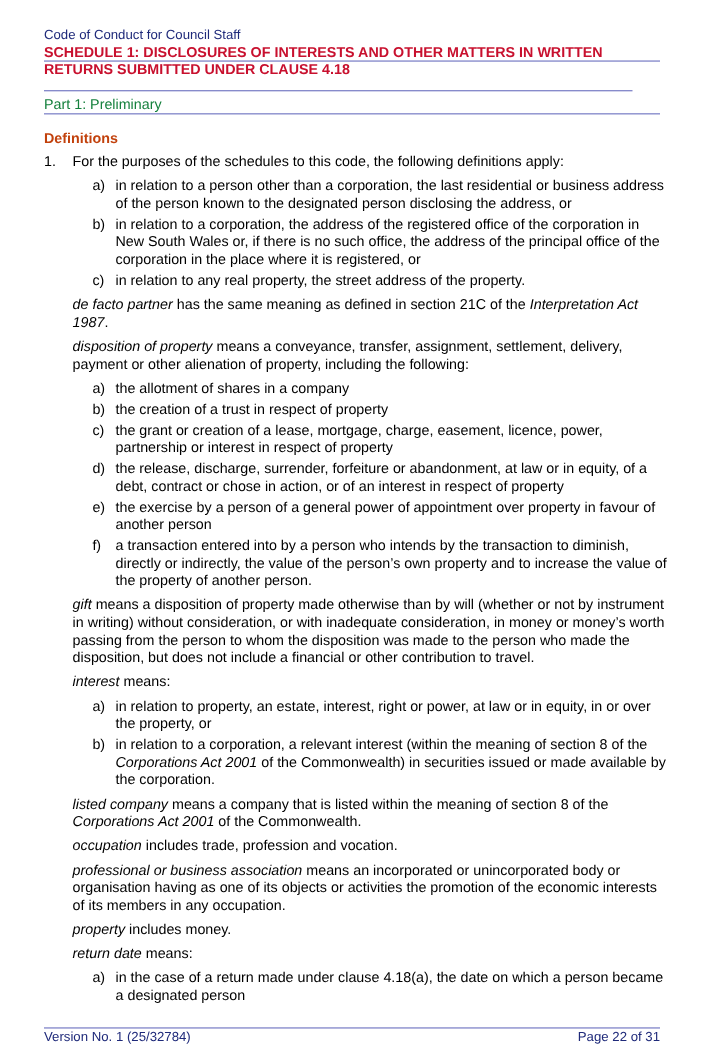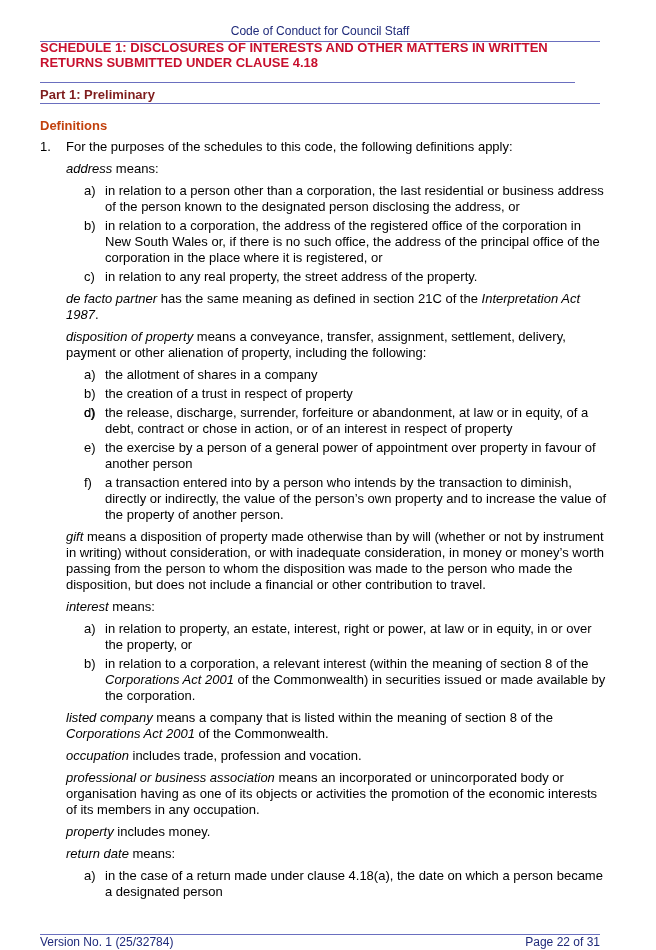--- a/index.html
+++ b/index.html
@@ -1,29 +1,29 @@
 <!DOCTYPE html>
 <html><head>
 <meta charset="utf-8">
 <style>
   html, body { margin: 0; padding: 0; background: #ffffff; }
   body { width: 656px; height: 950px; position: relative; overflow: hidden;
          font-family: "Liberation Sans", sans-serif; color: #000; }
   .page { position: absolute; left: 0; top: 0; width: 656px; height: 950px; }
 
   .running-header { position: absolute; left: 40px; width: 560px; top: 24px;
-    text-align: center; font-size: 12px; color: #1f2a7a; line-height: 14px;
-    padding-bottom: 3px; border-bottom: 1px solid #6a6fbf; }
+    text-align: left; font-size: 12px; color: #1f2a7a; line-height: 14px;
+    padding-bottom: 17px; border-bottom: 1px solid #6a6fbf; }
 
   .schedule-title { position: absolute; left: 40px; width: 535px; top: 40px;
     font-size: 13px; font-weight: bold; color: #c8102e; line-height: 15px;
     padding-bottom: 12px; border-bottom: 1px solid #6a6fbf; }
 
   .part-heading { position: absolute; left: 40px; width: 560px; top: 87px;
-    font-size: 13px; font-weight: bold; color: #7f1d1d; line-height: 15px;
+    font-size: 13px; font-weight: normal; color: #15803d; line-height: 15px;
     padding-bottom: 1px; border-bottom: 1px solid #6a6fbf; }
 
   .section-heading { position: absolute; left: 40px; top: 118px;
     font-size: 13px; font-weight: bold; color: #c2410c; line-height: 15px; }
 
   .body-text { position: absolute; left: 40px; top: 139px; width: 570px;
     font-size: 13px; line-height: 16px; }
 
   .numbered { position: relative; padding-left: 26px; margin: 0 0 6px 0; }
   .numbered .num { position: absolute; left: 0; top: 0; }
@@ -52,40 +52,37 @@
 
   <div class="section-heading">Definitions</div>
 
   <div class="body-text">
 
     <p class="numbered">
       <span class="num">1.</span>
       <span>For the purposes of the schedules to this code, the following definitions apply:</span>
     </p>
 
-    <p class="def">
-      <i>address</i><span> means:</span>
-    </p>
     <ul class="items">
       <li><span class="lbl">a)</span><span>in relation to a person other than a corporation, the last residential or business address of the person known to the designated person disclosing the address, or</span></li>
       <li><span class="lbl">b)</span><span>in relation to a corporation, the address of the registered office of the corporation in New South Wales or, if there is no such office, the address of the principal office of the corporation in the place where it is registered, or</span></li>
       <li><span class="lbl">c)</span><span>in relation to any real property, the street address of the property.</span></li>
     </ul>
 
     <p class="def">
       <i>de facto partner</i><span> has the same meaning as defined in section 21C of the </span><i>Interpretation Act 1987</i><span>.</span>
     </p>
 
     <p class="def">
       <i>disposition of property</i><span> means a conveyance, transfer, assignment, settlement, delivery, payment or other alienation of property, including the following:</span>
     </p>
     <ul class="items">
       <li><span class="lbl">a)</span><span>the allotment of shares in a company</span></li>
       <li><span class="lbl">b)</span><span>the creation of a trust in respect of property</span></li>
-      <li><span class="lbl">c)</span></li>
+      <li><span class="lbl">c)</span><span>the grant or creation of a lease, mortgage, charge, easement, licence, power, partnership or interest in respect of property</span></li>
       <li><span class="lbl">d)</span><span>the release, discharge, surrender, forfeiture or abandonment, at law or in equity, of a debt, contract or chose in action, or of an interest in respect of property</span></li>
       <li><span class="lbl">e)</span><span>the exercise by a person of a general power of appointment over property in favour of another person</span></li>
       <li><span class="lbl">f)</span><span>a transaction entered into by a person who intends by the transaction to diminish, directly or indirectly, the value of the person’s own property and to increase the value of the property of another person.</span></li>
     </ul>
 
     <p class="def">
       <i>gift</i><span> means a disposition of property made otherwise than by will (whether or not by instrument in writing) without consideration, or with inadequate consideration, in money or money’s worth passing from the person to whom the disposition was made to the person who made the disposition, but does not include a financial or other contribution to travel.</span>
     </p>
 
     <p class="def">

